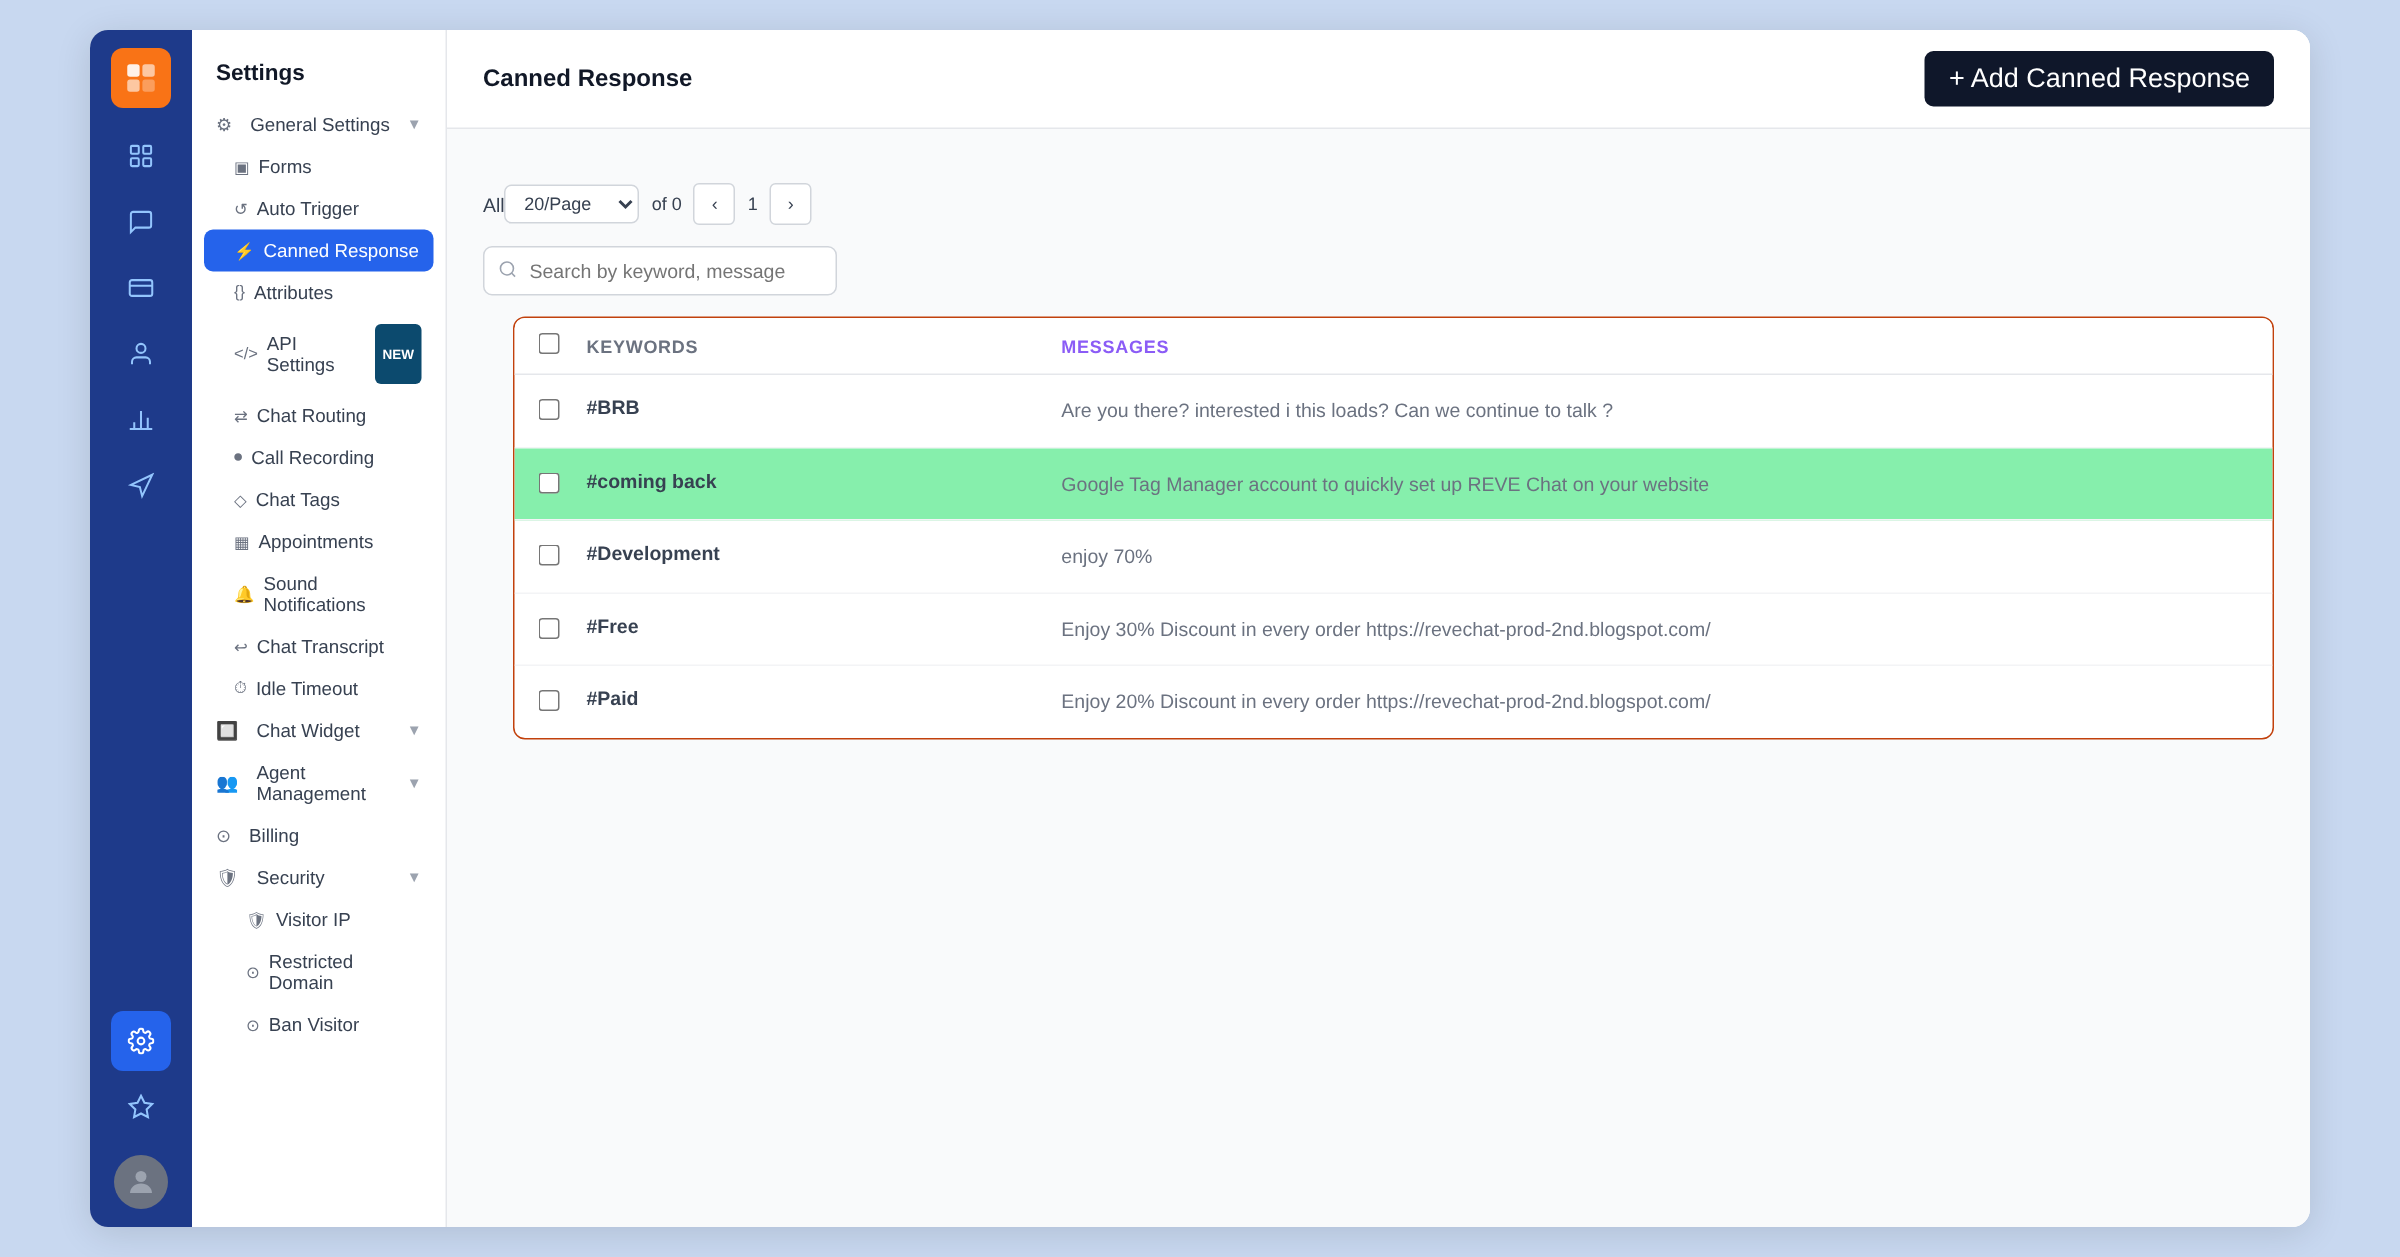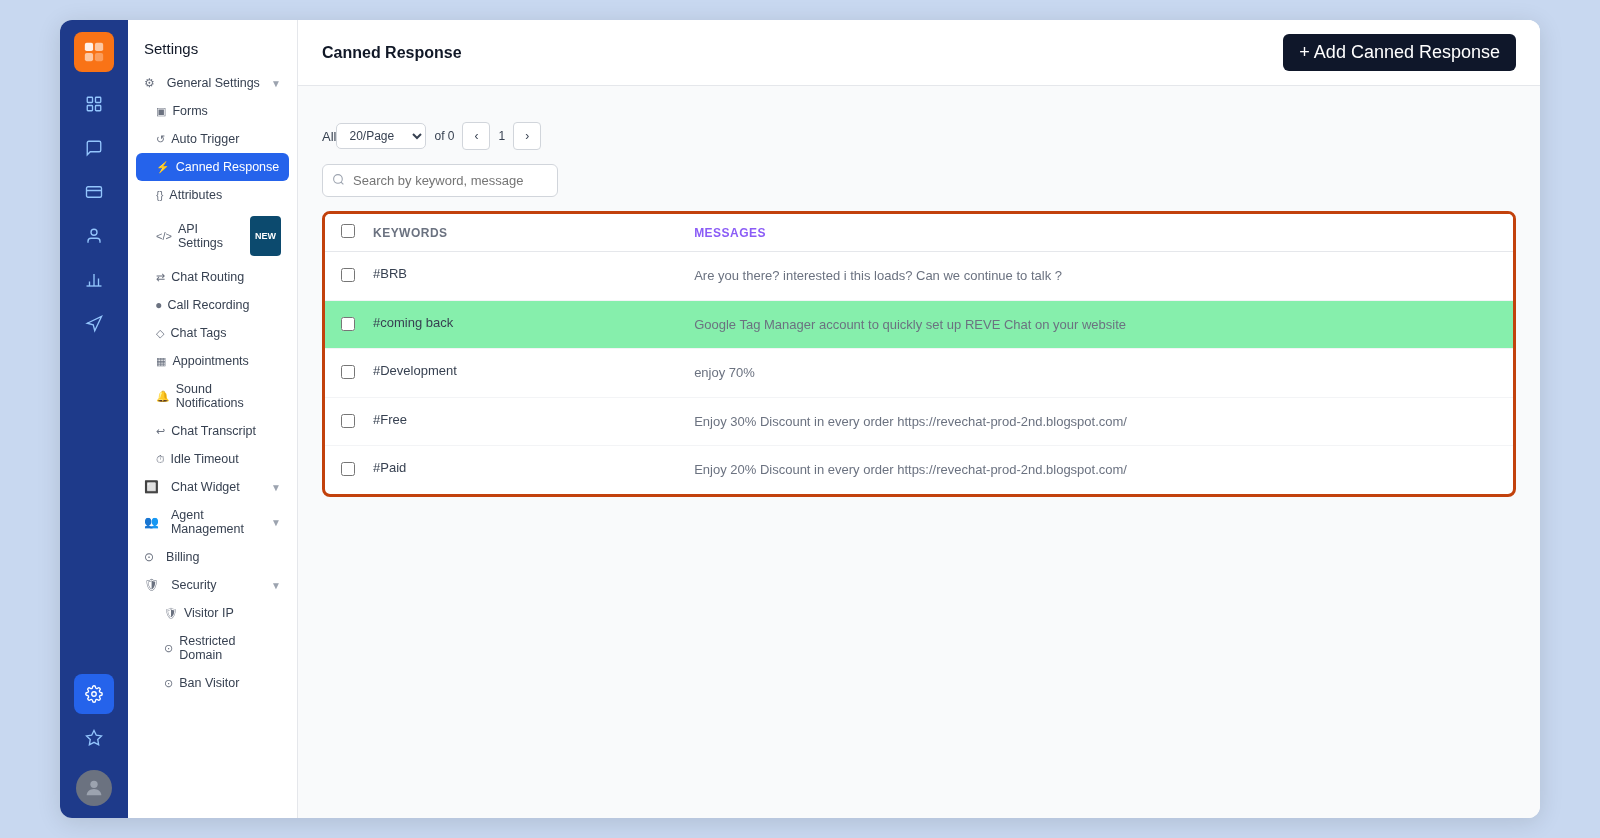--- a/index.html
+++ b/index.html
@@ -72,21 +72,21 @@
     
     .sidebar {
       width: 170px;
       background: white;
       border-right: 1px solid #e5e7eb;
       overflow-y: auto;
       padding: 12px 0;
     }
     .sidebar-title {
       font-size: 15px;
-      font-weight: 400;
+      font-weight: 700;
       color: #111827;
       padding: 8px 16px 12px;
     }
     .sidebar-group-header {
       display: flex;
       align-items: center;
       justify-content: space-between;
       padding: 7px 16px;
       color: #374151;
       font-size: 12.5px;
@@ -222,42 +222,43 @@
       border-radius: 6px;
       font-size: 13px;
       color: #374151;
       background: white;
       outline: none;
     }
     
     .table-wrap {
       background: white;
       border-radius: 8px;
-      border: 3px solid #c2410c;
+      border: 1px solid #c2410c;
       overflow: hidden;
+      margin-left: 20px;
     }
     .table-header-row {
       display: flex;
       align-items: center;
       padding: 10px 16px;
       border-bottom: 1px solid #e5e7eb;
       background: white;
     }
     .table-header-row .check-col { width: 32px; }
     .table-header-row .kw-col { flex: 1; font-size: 12px; font-weight: 600; color: #6b7280; text-transform: uppercase; letter-spacing: 0.04em; }
     .table-header-row .msg-col { flex: 2.5; font-size: 12px; font-weight: 600; color: #8b5cf6; text-transform: uppercase; letter-spacing: 0.04em; }
     .table-row {
       display: flex;
       align-items: flex-start;
       padding: 14px 16px;
       border-bottom: 1px solid #f3f4f6;
     }
     .table-row:last-child { border-bottom: none; }
     .table-row .check-col { width: 32px; padding-top: 2px; }
-    .table-row .kw-col { flex: 1; font-size: 13px; color: #374151; font-weight: 400; }
+    .table-row .kw-col { flex: 1; font-size: 13px; color: #374151; font-weight: 700; }
     .table-row .msg-col { flex: 2.5; font-size: 13px; color: #6b7280; line-height: 1.5; }
     input[type="checkbox"] {
       width: 14px;
       height: 14px;
       accent-color: #2563eb;
       cursor: pointer;
     }
     
     .sub-item { padding-left: 36px; }
   </style>

